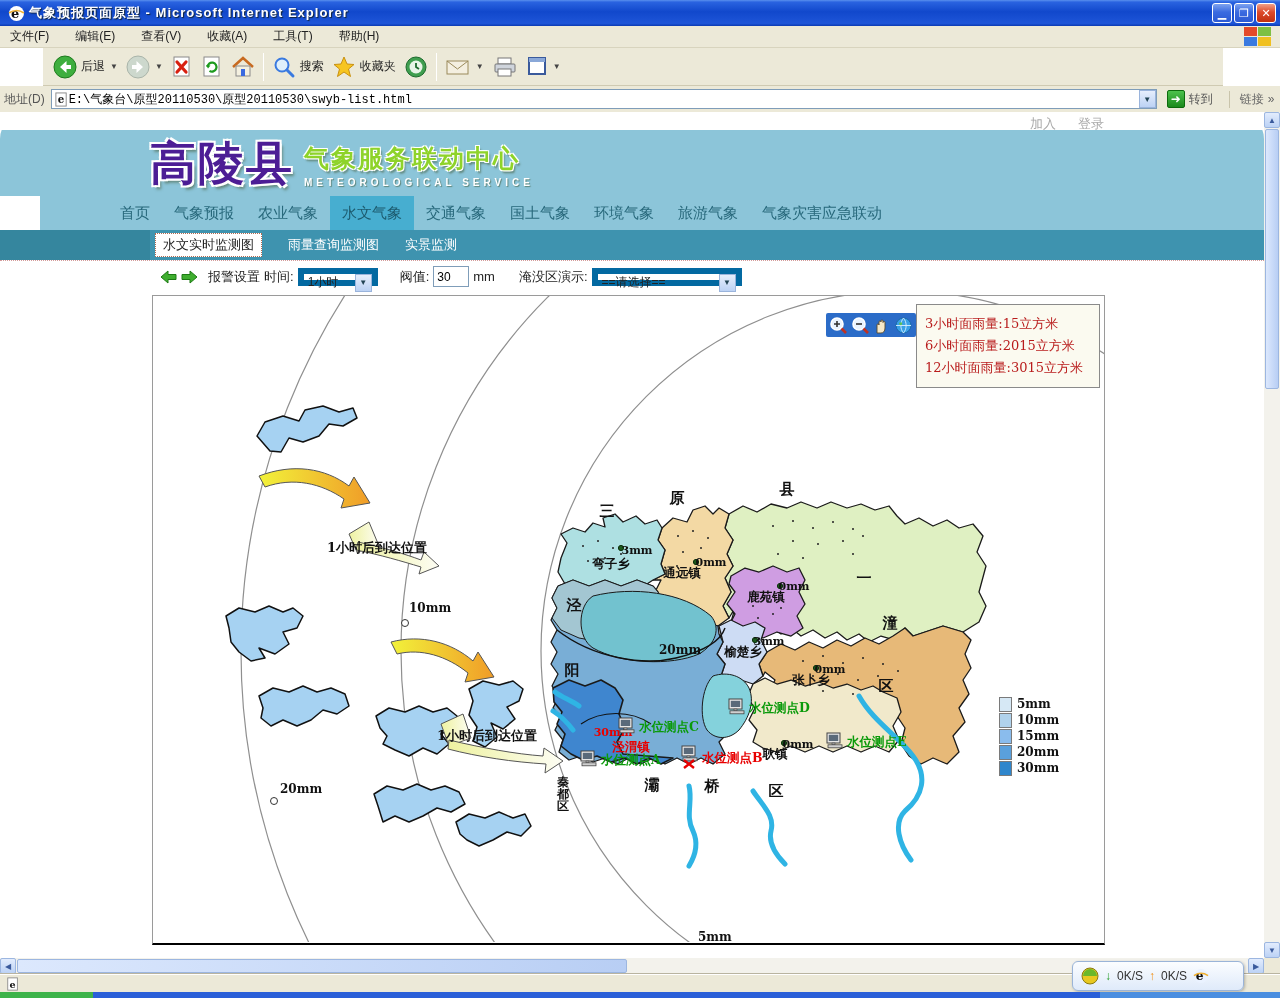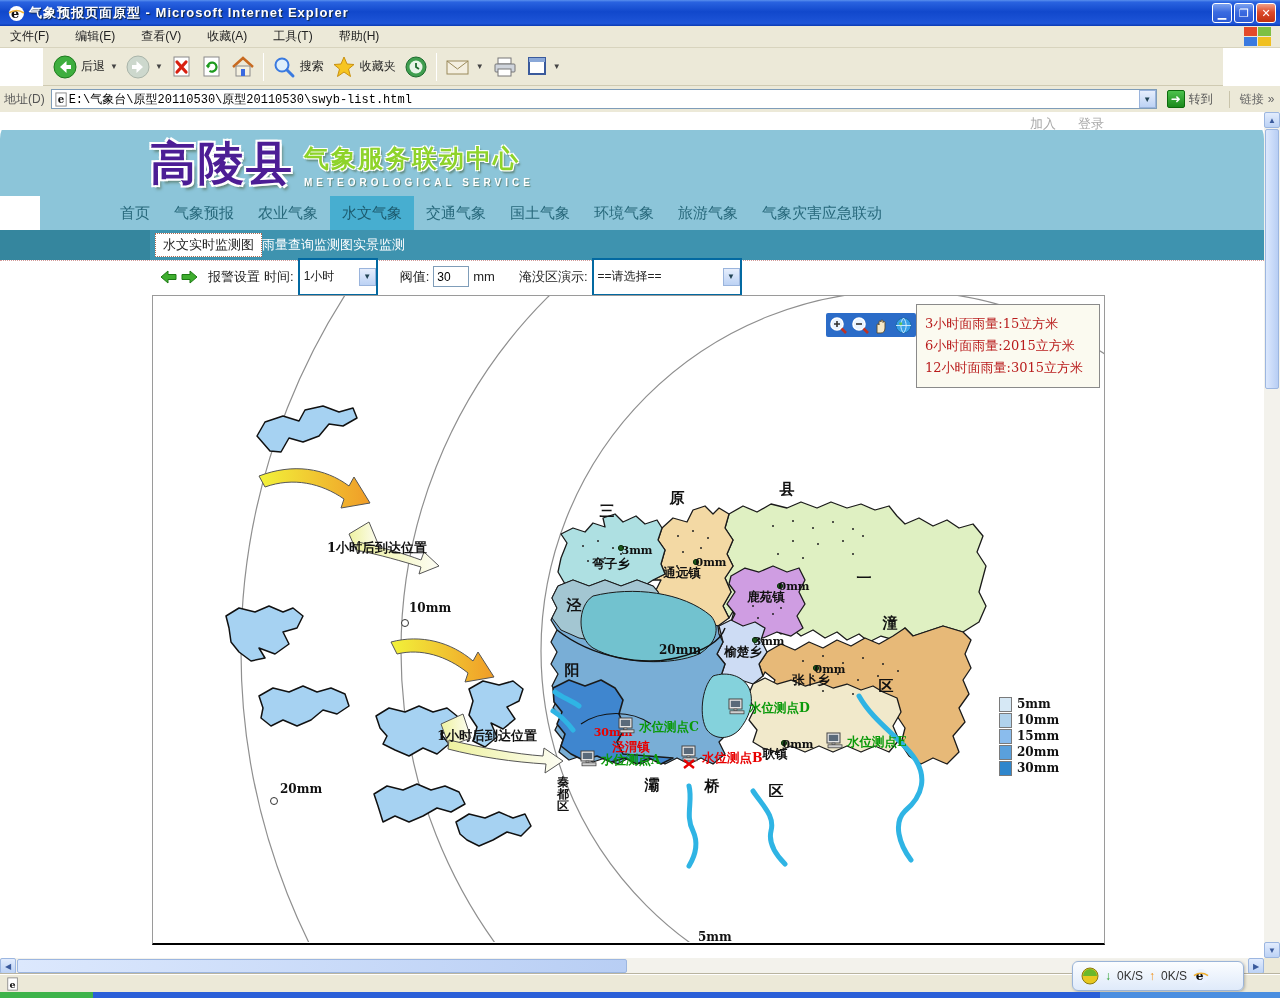--- a/index.html
+++ b/index.html
@@ -56,26 +56,26 @@
     text-shadow:-1px -1px 0 #fff,1px -1px 0 #fff,-1px 1px 0 #fff,1px 1px 0 #fff,2px 3px 2px rgba(60,80,40,.5);}
   .logo-sub { font-size:10px; font-weight:bold; color:#fff; letter-spacing:4px; margin-top:2px;
     text-shadow:1px 1px 1px rgba(60,90,60,.6); }
   .navrow { position:absolute; left:0; top:84px; width:1264px; height:34px; background:#8cc5d9;
     display:flex; align-items:center; padding-left:68px; font-size:15px; color:#27687b;margin-left:40px; }
   .navtab { padding:8px 12px; cursor:default; white-space:nowrap; }
   .navtab.active { background:#47aed0; color:#1c5a6d; }
   .subnav { position:absolute; left:0; top:118px; width:1264px; height:30px; background:#3e93af;
     display:flex; align-items:center; font-size:13px; color:#fff; }
   .subnav-leftpad { width:150px; height:30px; background:#35869e; }
-  .subtab { white-space:nowrap; }
+  .subtab { margin-left:26px; white-space:nowrap; }
   .subtab.active { background:#fff; color:#222; border:1px dotted #b06a52; padding:2px 7px; margin-left:5px; }
   .controls { position:absolute; left:0; top:148px; width:1264px; height:32px; background:#fff;
     border-top:1px dotted #d49a9a; display:flex; align-items:center; padding-left:160px; font-size:13px; color:#222; gap:4px;}
   .garrow { width:17px; height:14px; }
-  .xp-select { display:flex; align-items:center; border:2px solid #0369a1; background:#fff; height:38px; font-size:12px; }
+  .xp-select { display:flex; border:6px solid #0369a1; background:#fff; height:18px; font-size:12px; }
   .xp-select .val { padding:0 4px; white-space:nowrap; }
   .xp-input { border:1px solid #7f9db9; height:21px; width:36px; font-size:12px; padding:0 3px;
     font-family:"Liberation Sans",sans-serif; }
 
   
   #map { position:absolute; left:152px; top:183px; width:953px; height:650px; background:#fff;
     border:1px solid #9a9a9a; border-bottom:2px solid #000; }
   #mapsvg { position:absolute; left:0; top:0; }
   .map-toolbar { position:absolute; left:673px; top:17px; width:90px; height:24px; background:#2b6cc8;
     border-radius:2px; display:flex; align-items:center; justify-content:space-around; padding:0 2px; }

